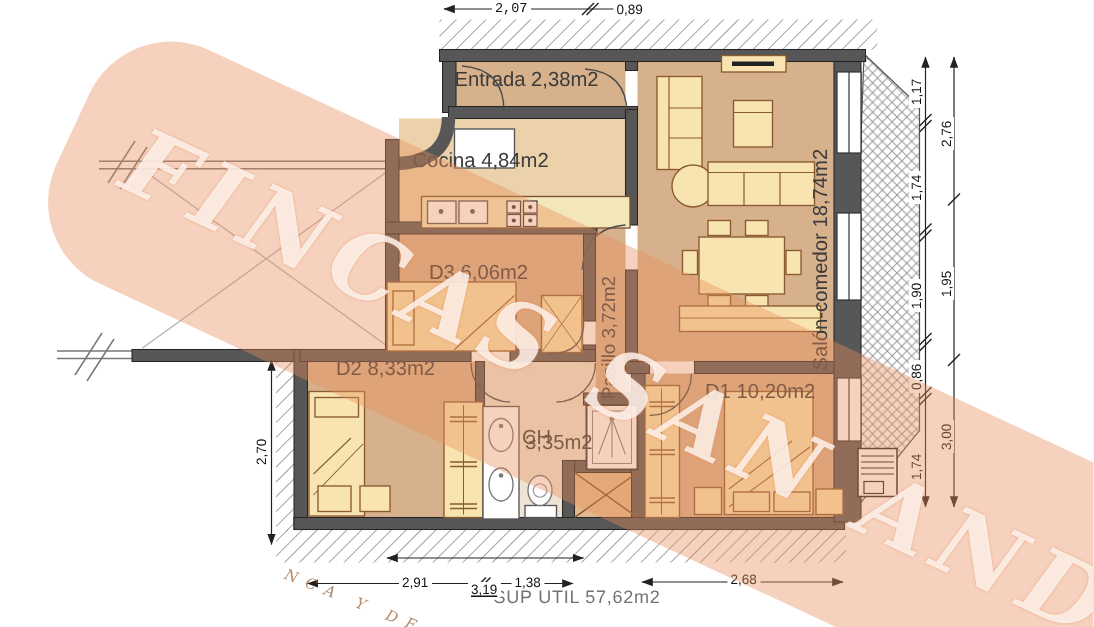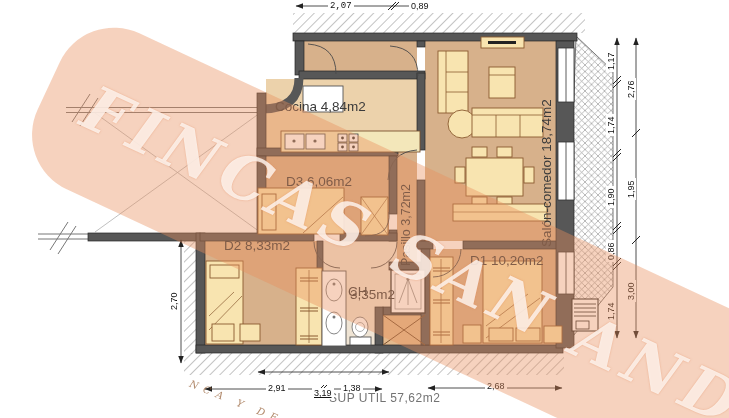--- a/index.html
+++ b/index.html
@@ -322,20 +322,21 @@
     <line class="tk" x1="632" y1="244" x2="640" y2="236"></line>
 
     <line class="dl" x1="258" y1="372" x2="389" y2="372" marker-start="url(#ar)" marker-end="url(#ar)"></line>
     <line class="dl" x1="205" y1="389" x2="382" y2="389" marker-start="url(#ar)" marker-end="url(#ar)"></line>
     <line class="tk" x1="316" y1="393" x2="324" y2="385"></line>
         <line class="tk" x1="319" y1="393" x2="327" y2="385"></line>
     <line class="dl" x1="428" y1="388" x2="562" y2="388" marker-start="url(#ar)" marker-end="url(#ar)"></line>
   </g>
 </svg>
 
+<div class="lbl" style="left:303px;top:45px;">Entrada 2,38m2</div>
 <div class="lbl" style="left:275px;top:99px;">Cocina 4,84m2</div>
 <div class="lbl vlbl" style="left:539px;top:247px;">Salón-comedor 18,74m2</div>
 <div class="lbl" style="left:286px;top:174px;">D3 6,06m2</div>
 <div class="lbl vlbl small" style="left:399px;top:266px;">Pasillo 3,72m2</div>
 <div class="lbl" style="left:224px;top:238px;">D2 8,33m2</div>
 <div class="lbl" style="left:348px;top:284px;">CH</div>
 <div class="lbl" style="left:350px;top:287px;">3,35m2</div>
 <div class="lbl" style="left:470px;top:253px;">D1 10,20m2</div>
 <div class="lbl big" style="left:329px;top:391px;">SUP UTIL  57,62m2</div>
 

